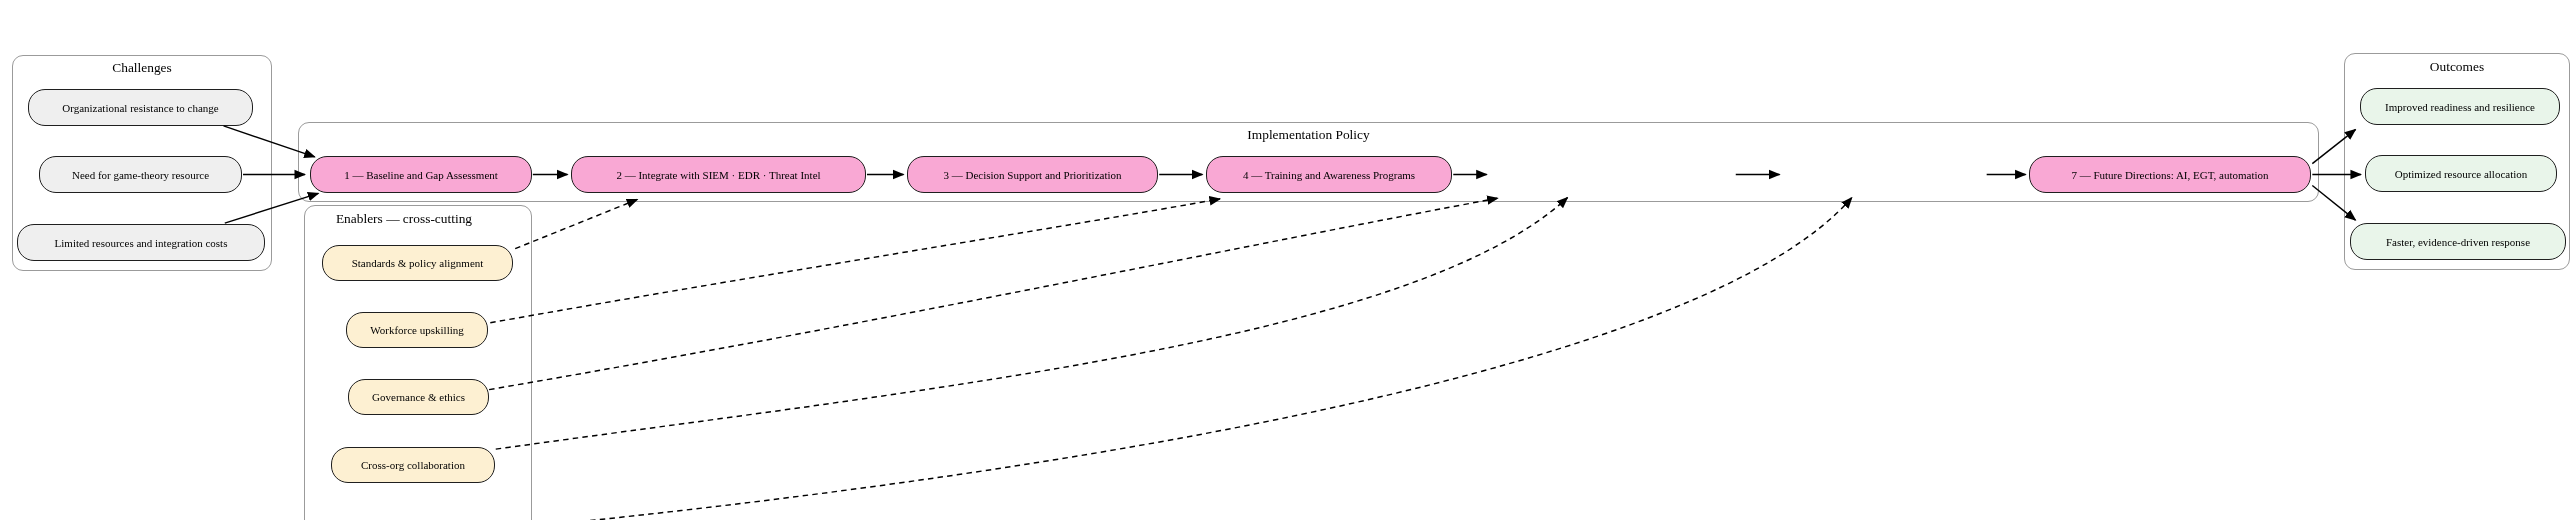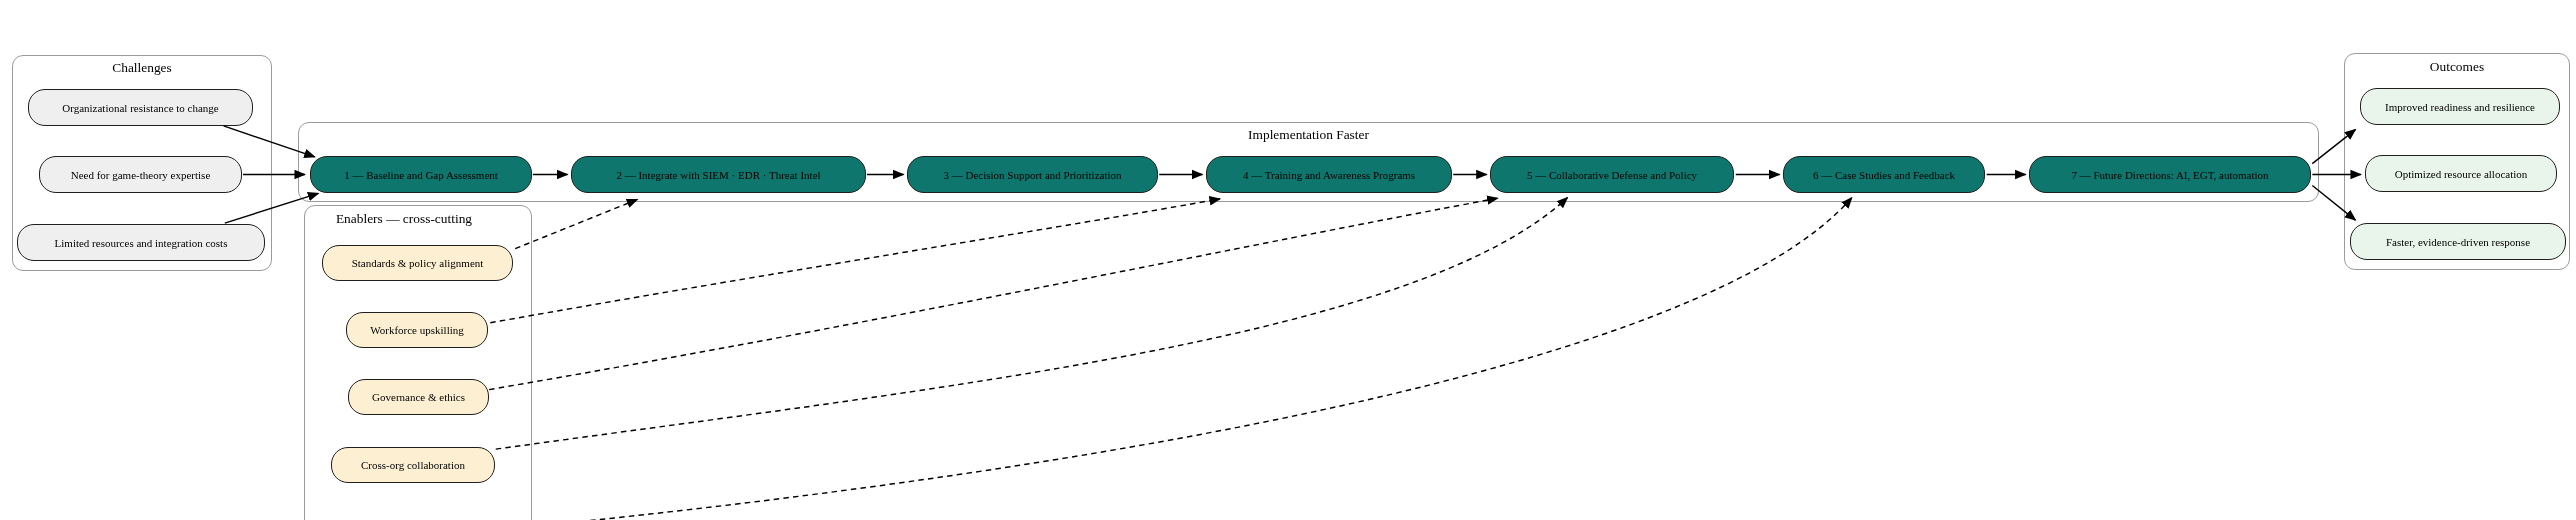--- a/index.html
+++ b/index.html
@@ -33,21 +33,21 @@
     border: 1.2px solid #1f1f1f;
     border-radius: 17px;
     display: flex;
     align-items: center;
     justify-content: center;
     font-size: 11px;
     white-space: nowrap;
     z-index: 2;
   }
   .node.challenge { background: #efefef; }
-  .node.phase     { background: #0f766e; }
+  .node.phase     { background: #f9a8d4; }
   .node.enabler   { background: #fdf0d2; }
   .node.outcome   { background: #e9f5ea; }
   svg.edge-layer {
     position: absolute;
     left: 0; top: 0;
     width: 2576px;
     height: 521px;
     z-index: 3;
     pointer-events: none;
   }
@@ -64,34 +64,32 @@
 <body>
 
 <div class="canvas">
 
   <div class="cluster" style="left:12px; top:7.3px; width:260px; height:216px;"></div>
   <div class="cluster" style="left:298px; top:74px; width:2021px; height:80px;"></div>
   <div class="cluster" style="left:304px; top:157px; width:228px; height:357px;"></div>
   <div class="cluster" style="left:2344px; top:4.9px; width:226px; height:217px;"></div>
 
   <div class="cluster-title" style="left:12px; top:12px; width:260px;">Challenges</div>
-  <div class="cluster-title" style="left:298px; top:79px; width:2021px;">Implementation Faster</div>
+  <div class="cluster-title" style="left:298px; top:79px; width:2021px;">Implementation Policy</div>
   <div class="cluster-title" style="left:304px; top:163px; width:200px;">Enablers — cross-cutting</div>
   <div class="cluster-title" style="left:2344px; top:11px; width:226px;">Outcomes</div>
 
   <div class="node challenge" style="left:28px; top:41px; width:225px; height:37px;">Organizational resistance to change</div>
-  <div class="node challenge" style="left:39px; top:108px; width:203px; height:37px;">Need for game-theory expertise</div>
+  <div class="node challenge" style="left:39px; top:108px; width:203px; height:37px;">Need for game-theory resource</div>
   <div class="node challenge" style="left:17px; top:176px; width:248px; height:37px;">Limited resources and integration costs</div>
 
   <div class="node phase" style="left:310px; top:108px; width:222px; height:37px;">1 — Baseline and Gap Assessment</div>
   <div class="node phase" style="left:571px; top:108px; width:295px; height:37px;">2 — Integrate with SIEM · EDR · Threat Intel</div>
   <div class="node phase" style="left:907px; top:108px; width:251px; height:37px;">3 — Decision Support and Prioritization</div>
   <div class="node phase" style="left:1206px; top:108px; width:246px; height:37px;">4 — Training and Awareness Programs</div>
-  <div class="node phase" style="left:1490px; top:108px; width:244px; height:37px;">5 — Collaborative Defense and Policy</div>
-  <div class="node phase" style="left:1783px; top:108px; width:202px; height:37px;">6 — Case Studies and Feedback</div>
   <div class="node phase" style="left:2029px; top:108px; width:282px; height:37px;">7 — Future Directions: AI, EGT, automation</div>
 
   <div class="node enabler" style="left:322px; top:197px; width:191px; height:36px;">Standards &amp; policy alignment</div>
   <div class="node enabler" style="left:346px; top:264px; width:142px; height:36px;">Workforce upskilling</div>
   <div class="node enabler" style="left:348px; top:331px; width:141px; height:36px;">Governance &amp; ethics</div>
   <div class="node enabler" style="left:331px; top:399px; width:164px; height:36px;">Cross-org collaboration</div>
 
   <div class="node outcome" style="left:2360px; top:40px; width:200px; height:37px;">Improved readiness and resilience</div>
   <div class="node outcome" style="left:2365px; top:107px; width:192px; height:37px;">Optimized resource allocation</div>
   <div class="node outcome" style="left:2350px; top:175px; width:216px; height:37px;">Faster, evidence-driven response</div>

